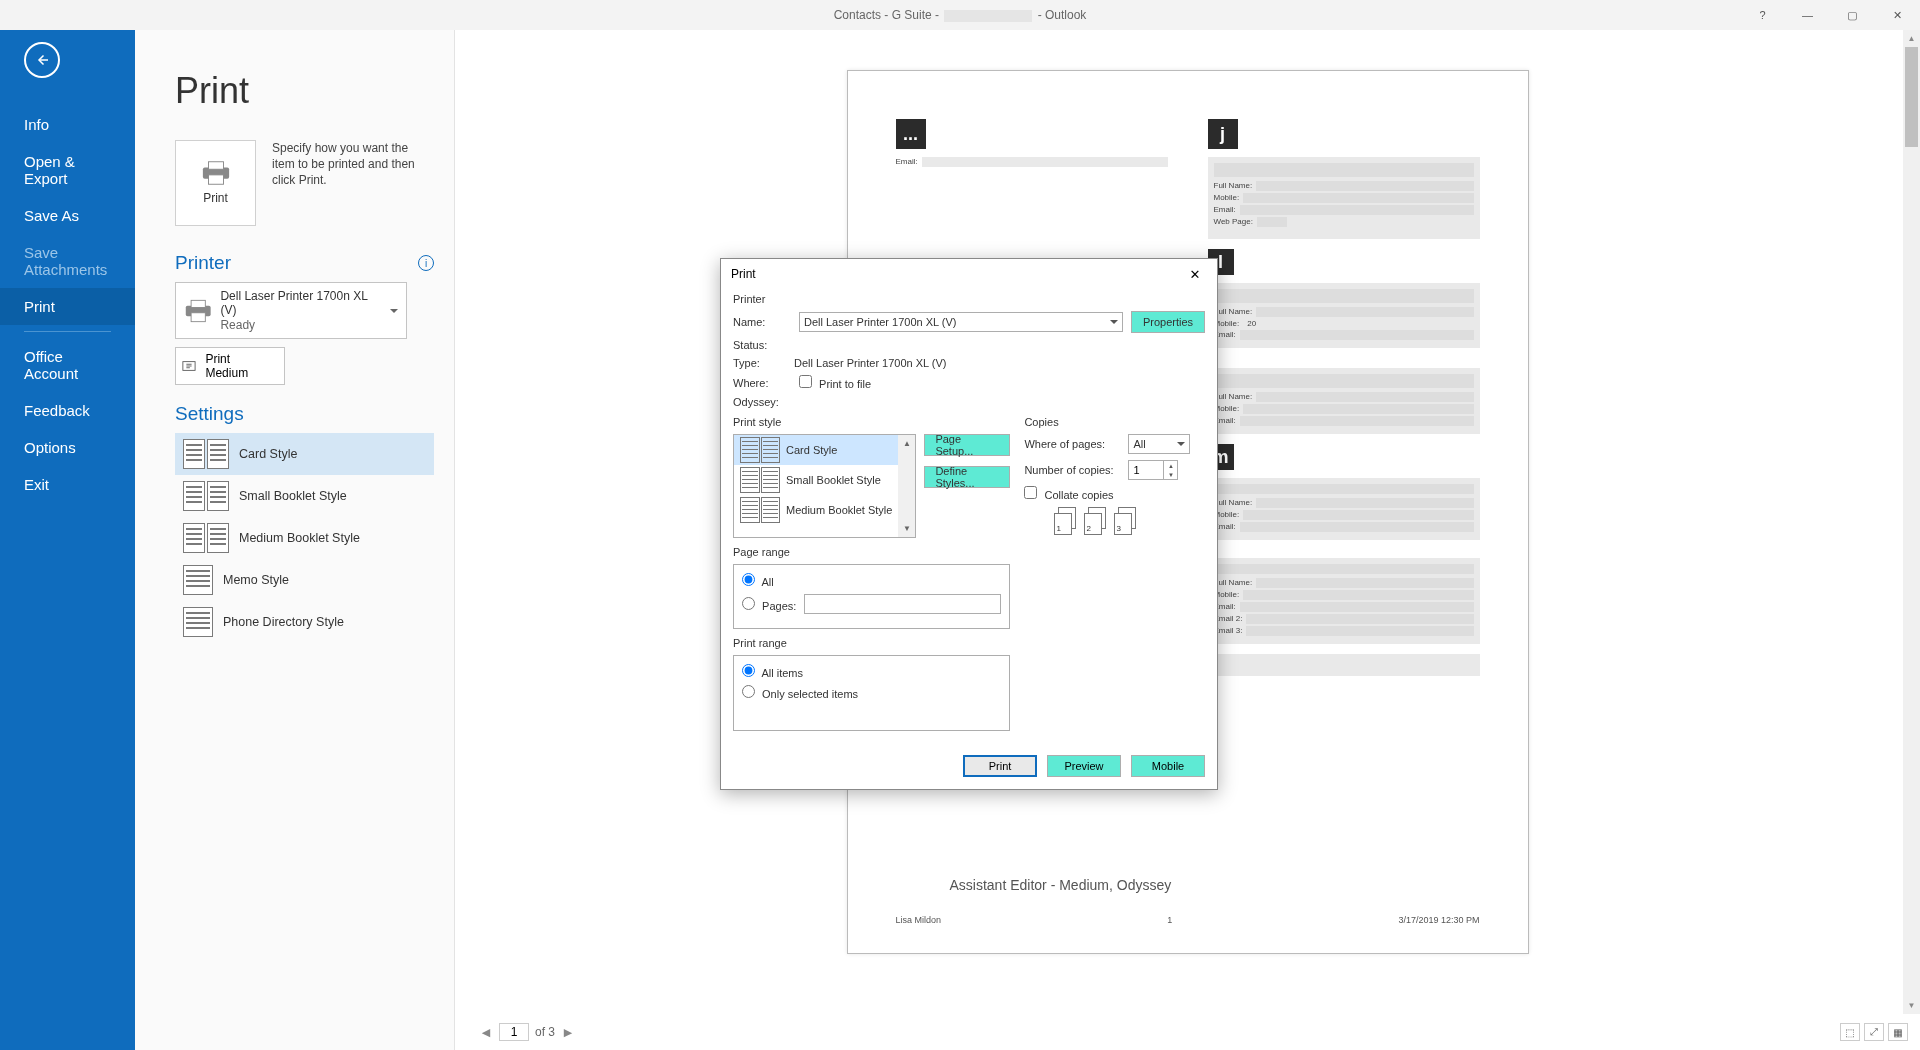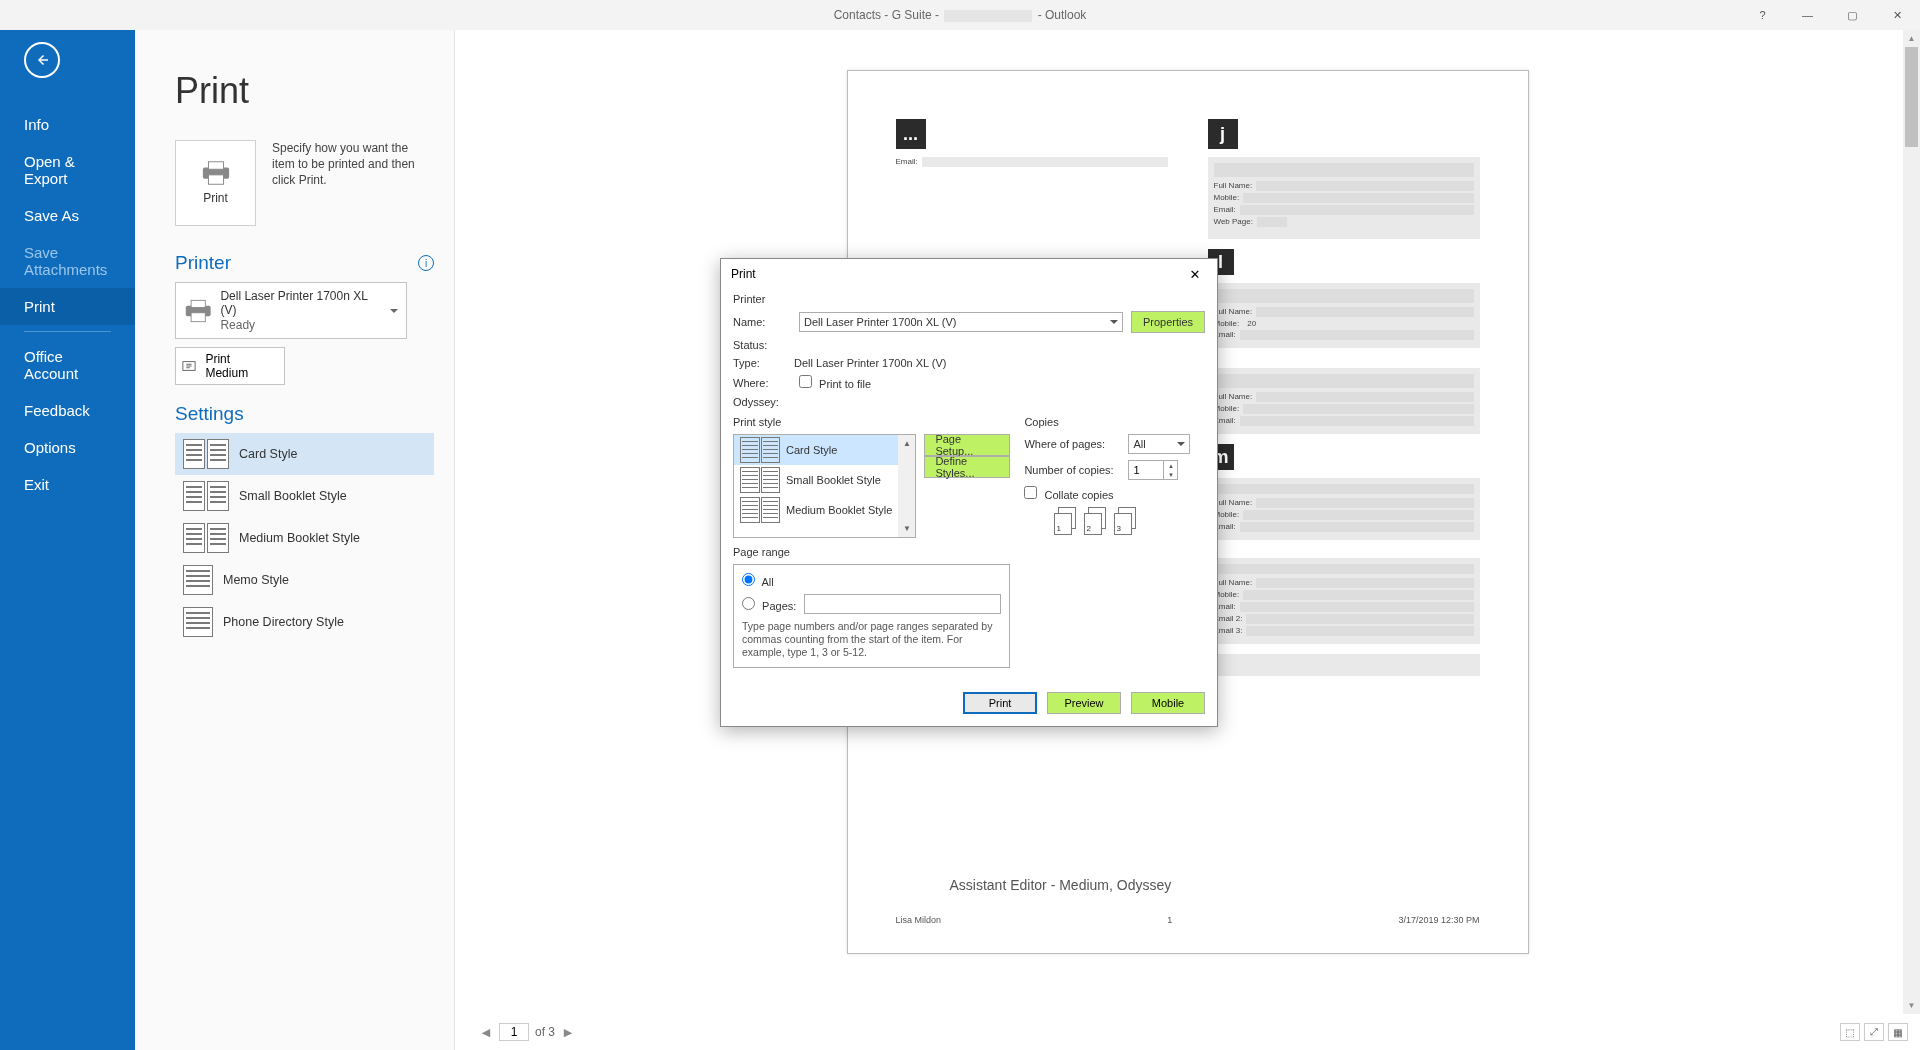--- a/index.html
+++ b/index.html
@@ -79,21 +79,21 @@
 .dialog-overlay { position: absolute; left: 720px; top: 258px; width: 498px; background: #fff; border: 1px solid #888; box-shadow: 0 4px 18px rgba(0,0,0,.3); z-index: 100; }
 .dlg-head { height: 30px; display: flex; align-items: center; justify-content: space-between; padding: 0 8px 0 10px; font-size: 12px; }
 .dlg-head .close { width: 28px; height: 22px; display: flex; align-items: center; justify-content: center; font-size: 13px; cursor: pointer; }
 .dlg-body { padding: 4px 12px 10px 12px; font-size: 11px; color: #333; }
 .grp { border: none; margin-bottom: 8px; }
 .grp-title { font-size: 11px; color: #333; margin-bottom: 6px; }
 .row { display: flex; align-items: center; gap: 8px; margin-bottom: 6px; }
 .row .lbl { width: 58px; }
 .select-wide { flex: 1; height: 20px; border: 1px solid #adadad; background: #fff; padding: 0 4px; display: flex; align-items: center; justify-content: space-between; cursor: pointer; }
 .select-wide::after { content: ""; border: 4px solid transparent; border-top-color: #555; transform: translateY(2px); }
-.btn { height: 22px; padding: 0 10px; border: 1px solid #adadad; background: #bef264; font-size: 11px; cursor: pointer; display:flex; align-items:center; justify-content:center;}
+.btn { height: 22px; padding: 0 10px; border: 1px solid #adadad; background: #5eead4; font-size: 11px; cursor: pointer; display:flex; align-items:center; justify-content:center;}
 .btn.primary { border: 2px solid #0f6cbd; background:#e9e9e9;}
 .cols2 { display:flex; gap: 14px;}
 .cols2 .left { flex: 1.1; }
 .cols2 .right { flex: 1; }
 .style-box { border: 1px solid #adadad; height: 104px; display:flex; }
 .style-list { flex:1; overflow:hidden; }
 .style-item { display:flex; align-items:center; gap:6px; padding:2px 6px; font-size:11px; cursor:pointer;}
 .style-item.sel { background:#cde6ff;}
 .style-item .mini { width:40px; height:26px; display:flex; gap:1px;}
 .style-item .mini .p { flex:1; border:1px solid #777; position:relative;}
@@ -451,41 +451,51 @@
                       <div class="p"></div>
                     </div>
                     <span style="white-space:nowrap; overflow:hidden;">Medium Booklet Style</span>
                   </div>
               </div>
               <div class="sb">
                   <div class="ar">▲</div>
                   <div class="ar">▼</div>
                 </div>
             </div>
-            <div style="display:flex; flex-direction:column; ">
+            <div style="display:flex; flex-direction:column; gap:10px;">
               <div class="btn" style="width:86px;">Page Setup...</div>
               <div class="btn" style="width:86px;">Define Styles...</div>
             </div>
           </div>
         </div>
 
         <div class="grp">
           <div class="grp-title">Page range</div>
           <div class="pr-frame">
             <div class="row">
                 <label><input type="radio" name="pr" checked="" style=""> <span>All</span></label>
               </div>
             <div class="row">
               <label><input type="radio" name="pr" style=""> <span>Pages:</span></label>
               <input type="text" style="flex: 1 1 0%; height: 20px; border: 1px solid rgb(173, 173, 173); padding: 0px 4px;">
             </div>
-            <div class="pr-hint">Type page numbers and/or page ranges separated by commas counting from the start of the item.  For example, type 1, 3 or 5-12.</div>
-          </div>
-        </div>
-
+          </div>
+        </div>
+
+        <div class="grp">
+          <div class="grp-title">Print range</div>
+          <div class="pr-frame" style="padding-bottom:24px;">
+            <div class="row">
+                <label><input type="radio" name="pri" checked="" style=""> <span>All items</span></label>
+              </div>
+            <div class="row">
+                <label><input type="radio" name="pri" style=""> <span>Only selected items</span></label>
+              </div>
+          </div>
+        </div>
       </div>
 
       <div class="right copies-grp">
         <div class="grp">
           <div class="grp-title">Copies</div>
           <div class="row">
             <span class="lbl">Where of pages:</span>
             <div class="select-wide" style="flex:none; width:62px;">
                 <span>All</span>
               </div>

